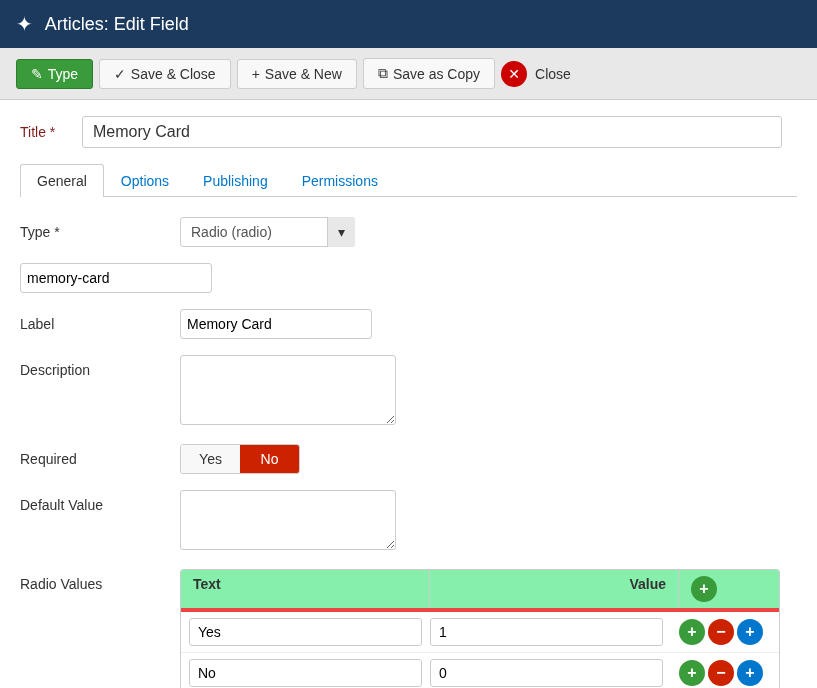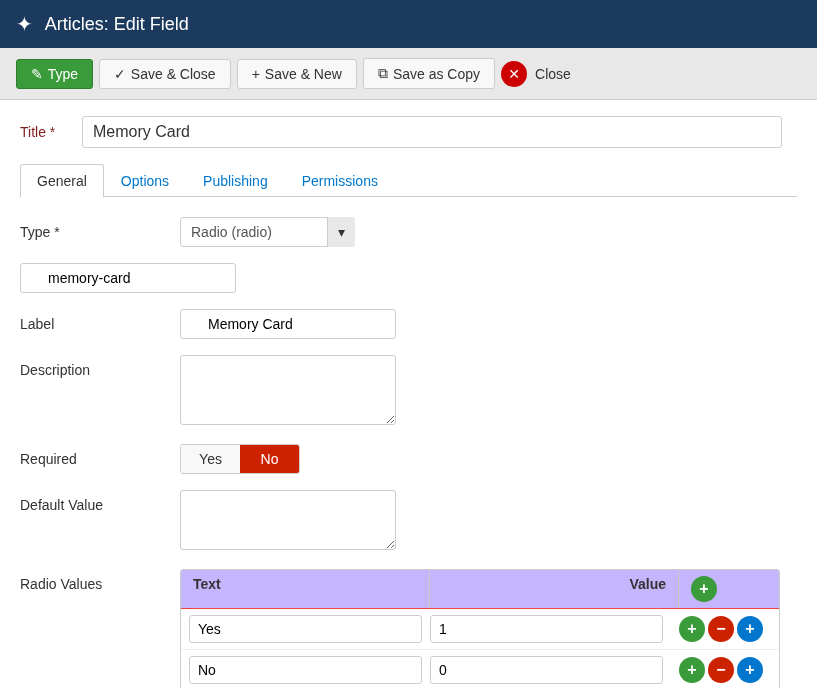--- a/index.html
+++ b/index.html
@@ -129,22 +129,22 @@
       width: 160px;
       flex-shrink: 0;
       padding-top: 7px;
       font-size: 14px;
       color: #333;
     }
     .form-control {
       flex: 1;
     }
     .form-input {
-      width: 216px;
-      padding: 6px 27px;
+      width: 192px;
+      padding: 6px 6px;
       border: 1px solid #ccc;
       border-radius: 3px;
       font-size: 14px;
     }
     .form-textarea {
       width: 216px;
       height: 70px;
       padding: 6px 10px;
       border: 1px solid #ccc;
       border-radius: 3px;
@@ -216,22 +216,22 @@
 
     
     .radio-values-table {
       border: 1px solid #ccc;
       border-radius: 3px;
       overflow: hidden;
       width: 600px;
     }
     .radio-values-header {
       display: flex;
-      background: #c4b5fd;
-      border-bottom: 1px solid #ef4444;
+      background: #86efac;
+      border-bottom: 4px solid #ef4444;
     }
     .radio-col-text {
       flex: 1;
       padding: 6px 12px;
       font-weight: bold;
       border-right: 1px solid #ccc;
     }
     .radio-col-value {
       flex: 1;
       padding: 6px 12px;

